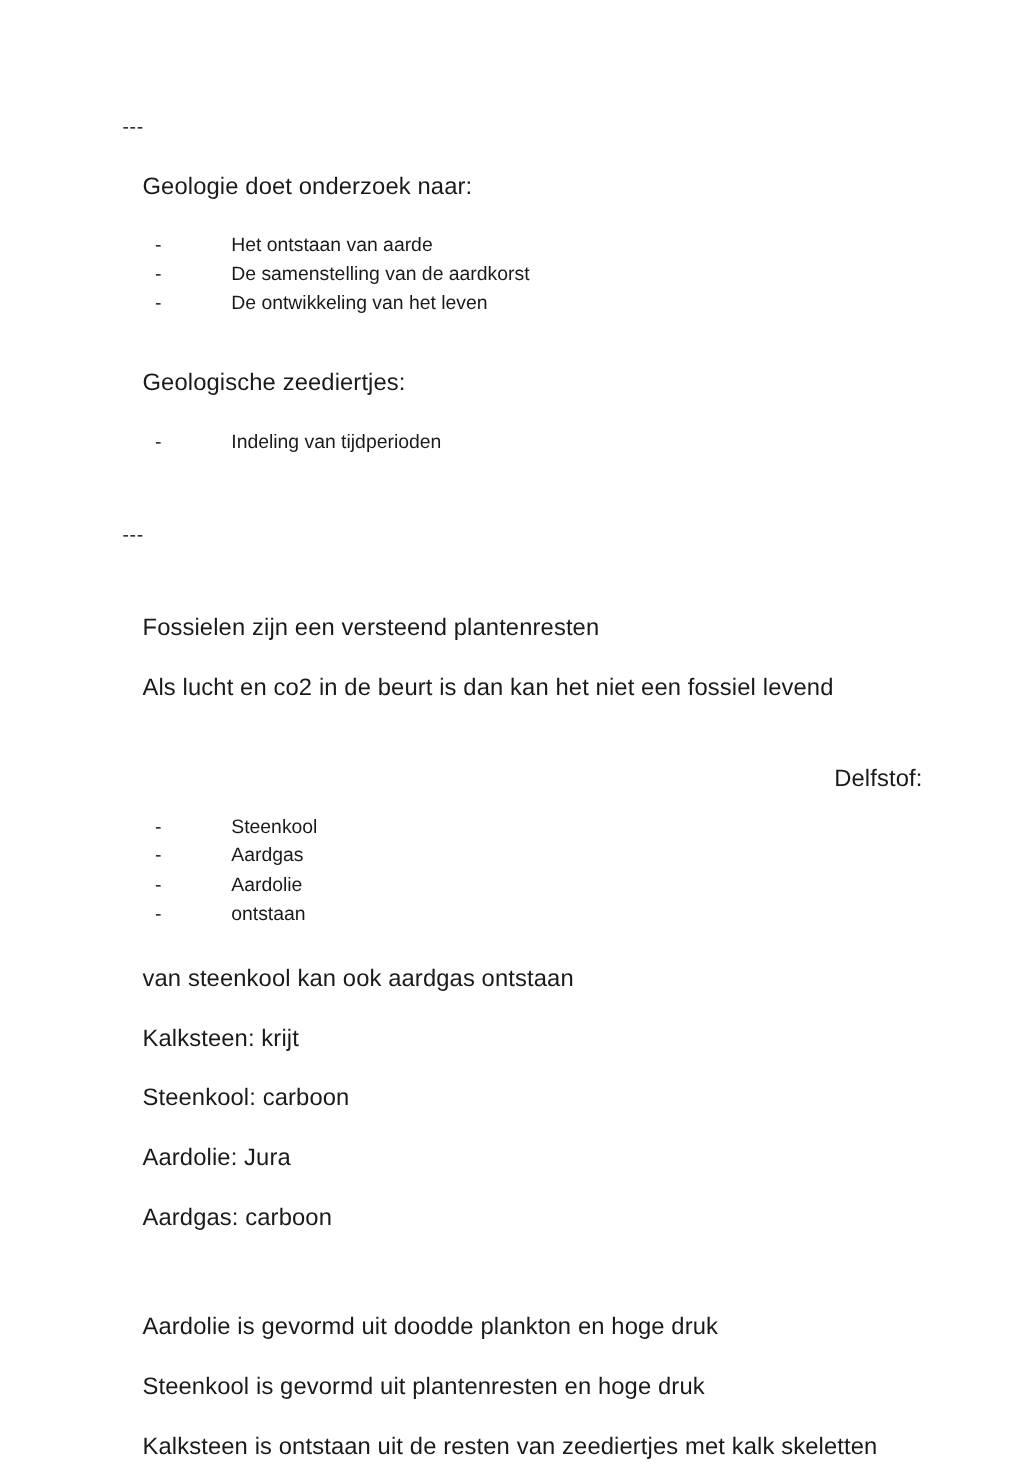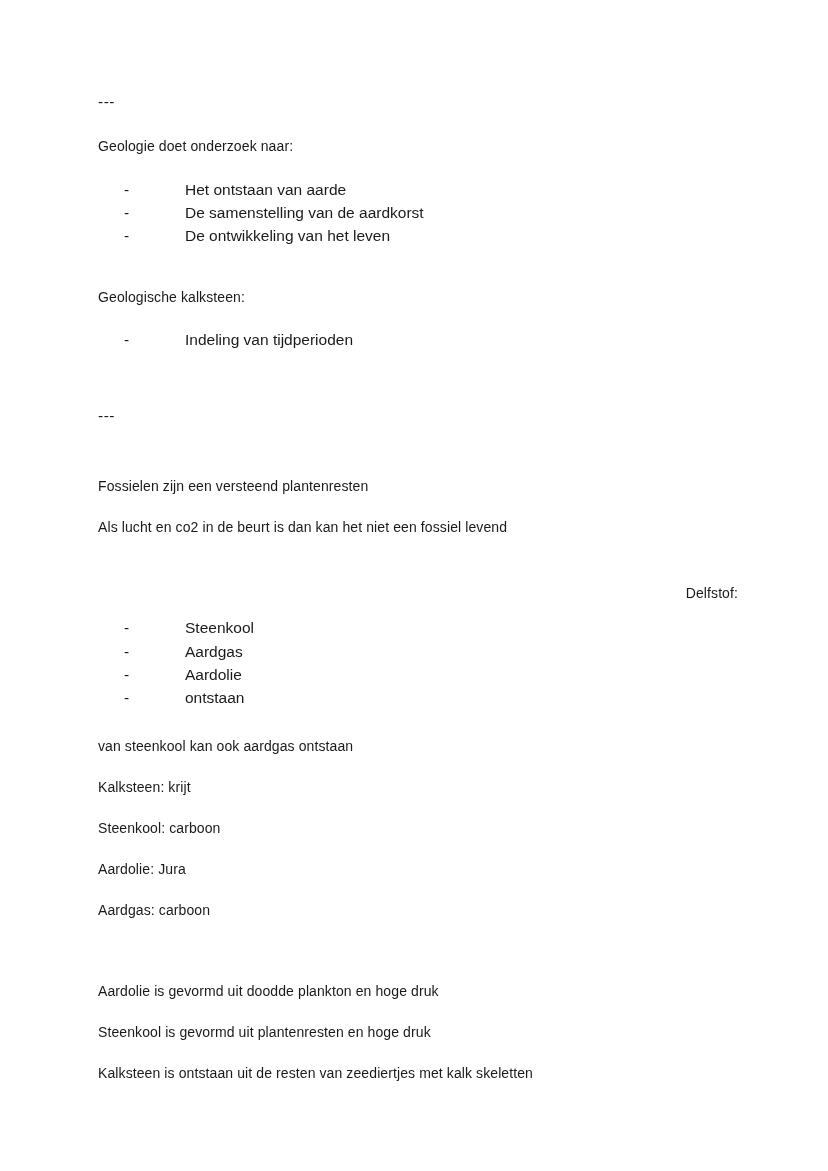--- a/index.html
+++ b/index.html
@@ -19,23 +19,23 @@
     width: 828px;
     height: 1171px;
     background: #ffffff;
     box-sizing: border-box;
     padding: 92px 96px 0 98px;
   }
   .doc {
     width: 640px;
   }
   .para {
-    font-size: 14px;
+    font-size: 19px;
     line-height: 1.35;
-    margin: 0 0 22px 0;
+    margin: 0 0 22px 16px;
     letter-spacing: 0.1px;
   }
   .para.tight {
     margin-bottom: 13px;
     text-align: right;
   }
   .rule {
     font-size: 15.5px;
     line-height: 1.35;
     margin: 0 0 24px 0;
@@ -86,21 +86,21 @@
         <span class="btext">De samenstelling van de aardkorst</span>
       </li>
       <li>
         <span class="dash">-</span>
         <span class="btext">De ontwikkeling van het leven</span>
       </li>
     </ul>
 
     <div class="gap-sm"></div>
 
-    <p class="para">Geologische kalksteen:</p>
+    <p class="para">Geologische zeediertjes:</p>
 
     <ul class="bullets">
       <li>
         <span class="dash">-</span>
         <span class="btext">Indeling van tijdperioden</span>
       </li>
     </ul>
 
     <div class="gap-md"></div>
 

